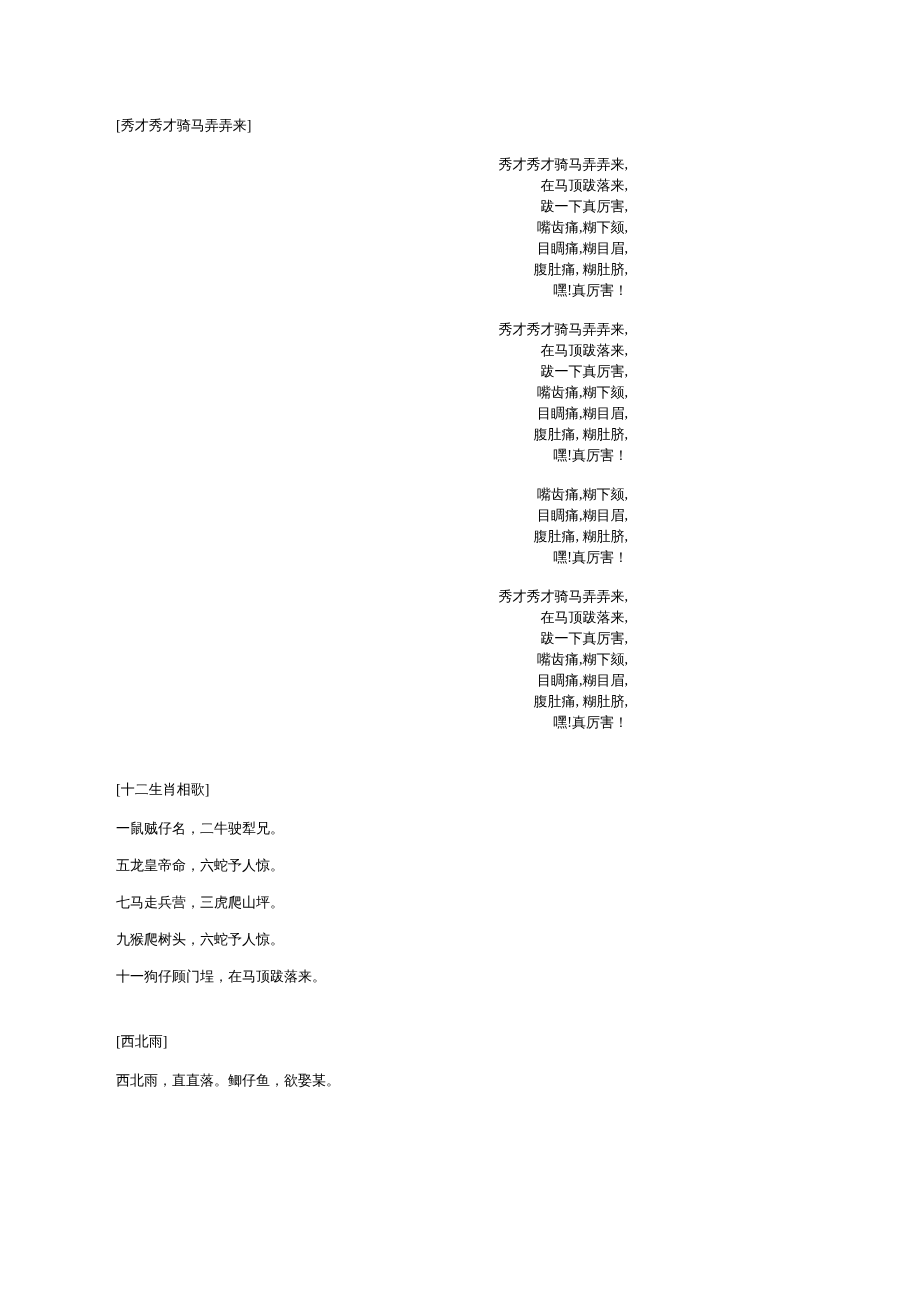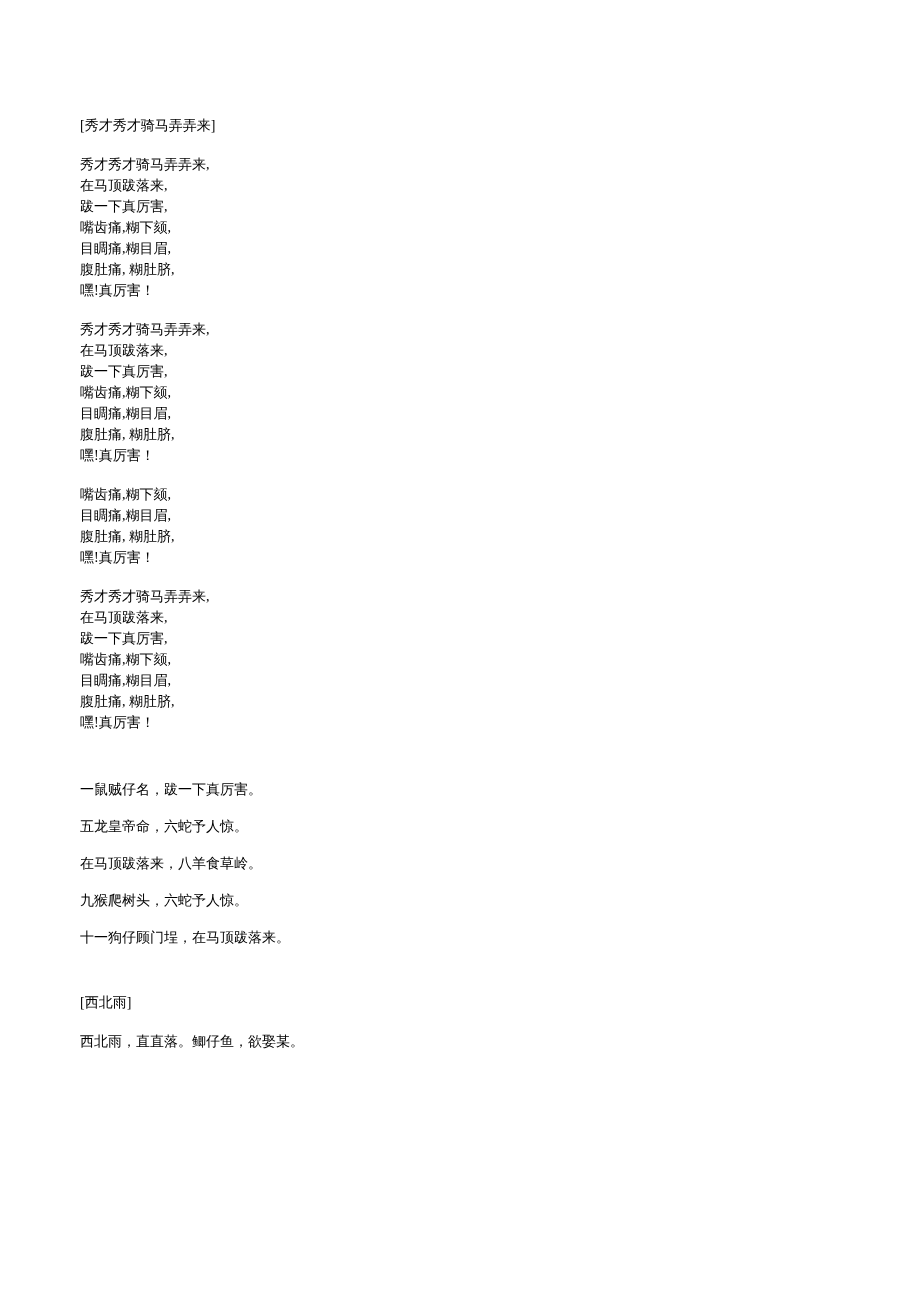--- a/index.html
+++ b/index.html
@@ -7,28 +7,29 @@
     padding: 0;
     background: #ffffff;
     font-family: "SimSun", "宋体", serif;
     font-size: 14px;
     color: #000000;
     line-height: 1.5;
   }
   .page {
     width: 768px;
     min-height: 1302px;
-    padding: 115px 140px 60px 80px;
+    padding: 115px 140px 60px 116px;
     box-sizing: border-box;
   }
   .title {
     margin-bottom: 18px;
   }
   .stanza {
     margin-bottom: 18px;
+    text-align: right;
   }
   .stanza .line {
     display: block;
   }
   .spacer {
     height: 28px;
   }
   .prose-line {
     margin-bottom: 16px;
   }
@@ -72,24 +73,25 @@
     <span class="line">在马顶跋落来,</span>
     <span class="line">跋一下真厉害,</span>
     <span class="line">嘴齿痛,糊下颏,</span>
     <span class="line">目睭痛,糊目眉,</span>
     <span class="line">腹肚痛, 糊肚脐,</span>
     <span class="line">嘿!真厉害！</span>
   </div>
 
   <div class="spacer"></div>
 
+  <div class="title">[十二生肖相歌]</div>
 
-  <div class="prose-line">一鼠贼仔名，跋一下真厉害。</div>
+  <div class="prose-line">一鼠贼仔名，二牛驶犁兄。</div>
   <div class="prose-line">五龙皇帝命，六蛇予人惊。</div>
-  <div class="prose-line">在马顶跋落来，八羊食草岭。</div>
+  <div class="prose-line">七马走兵营，三虎爬山坪。</div>
   <div class="prose-line">九猴爬树头，六蛇予人惊。</div>
   <div class="prose-line">十一狗仔顾门埕，在马顶跋落来。</div>
 
   <div class="spacer"></div>
 
   <div class="title">[西北雨]</div>
 
   <div class="prose-line">西北雨，直直落。鲫仔鱼，欲娶某。</div>
 
 </div>

